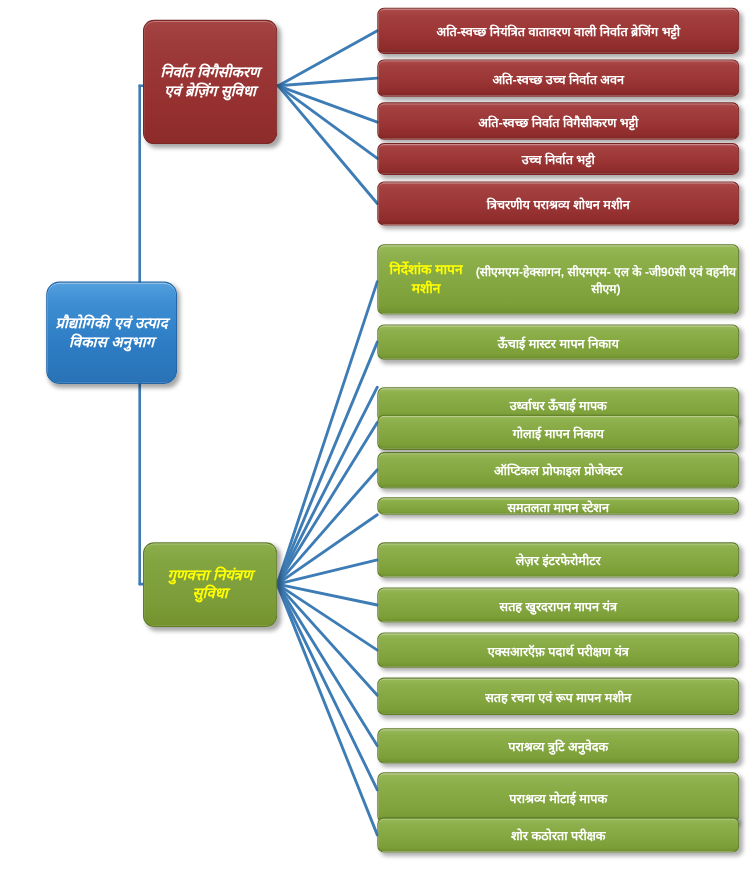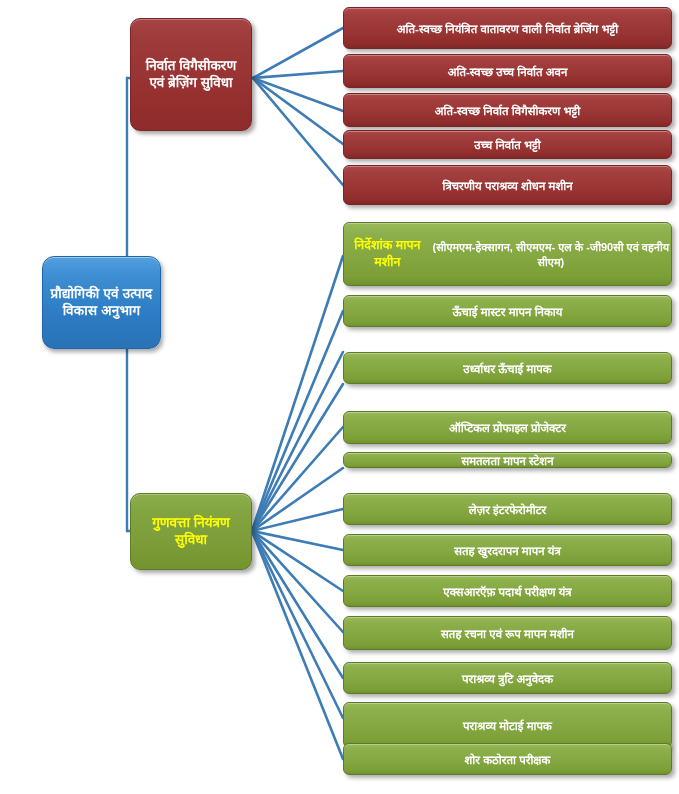--- a/index.html
+++ b/index.html
@@ -28,20 +28,21 @@
   .node {
     position: absolute;
     display: flex;
     align-items: center;
     justify-content: flex-start;
     text-align: center;
     color: #ffffff;
     line-height: 1.25;
     border-radius: 10px;
     z-index: 3;
+    font-style: italic;
   }
   .node .label { display: block; width: 100%; padding: 0 6px; }
 
   
   .node.blue {
     background: linear-gradient(to bottom, #54a0de 0%, #3e8fd4 18%, #2d7cc4 62%, #2a72b6 100%);
     border: 1px solid #2166a6;
     border-radius: 12px;
     box-shadow: 2px 3px 4px rgba(0,0,0,0.35), inset 0 1px 0 rgba(255,255,255,0.45);
     font-weight: bold;
@@ -161,20 +162,23 @@
   <div class="leaf green" style="top:222px; height:64px; flex-direction:row; justify-content:center;">
     <span class="line-1">निर्देशांक मापन मशीन</span>
     <span class="line-2">(सीएमएम-हेक्सागन, सीएमएम- एल के -जी90सी  एवं वहनीय सीएम)</span>
   </div>
   <div class="leaf green" style="top:295px; height:32px;">
     <span class="leaf-text">ऊँचाई मास्टर मापन निकाय</span>
   </div>
   <div class="leaf green" style="top:352px; height:32px;">
     <span class="leaf-text">उर्ध्वाधर ऊँचाई मापक</span>
   </div>
+  <div class="leaf green" style="top:377px; height:32px;">
+    <span class="leaf-text">गोलाई मापन निकाय</span>
+  </div>
   <div class="leaf green" style="top:411px; height:33px;">
     <span class="leaf-text">ऑप्टिकल प्रोफाइल प्रोजेक्टर</span>
   </div>
   <div class="leaf green" style="top:452px; height:16px;">
     <span class="leaf-text">समतलता मापन स्टेशन</span>
   </div>
   <div class="leaf green" style="top:493px; height:32px;">
     <span class="leaf-text">लेज़र इंटरफेरोमीटर</span>
   </div>
   <div class="leaf green" style="top:534px; height:32px;">

